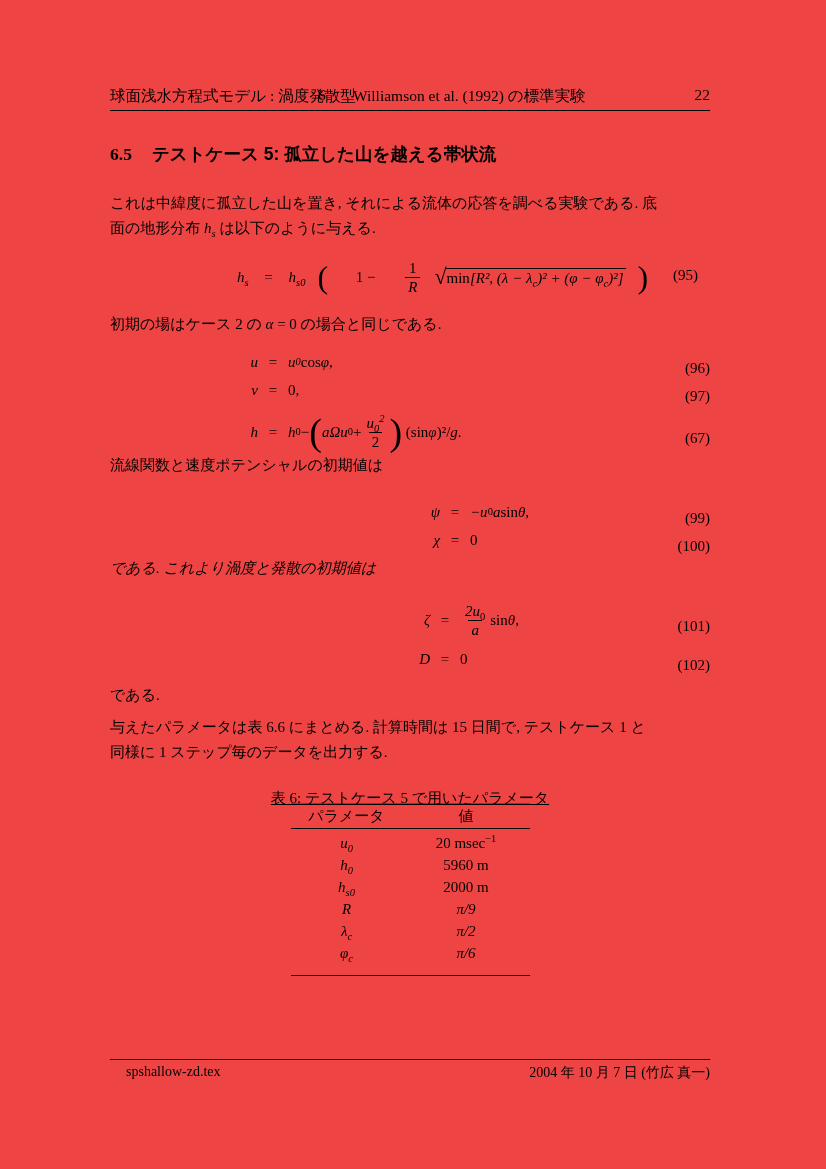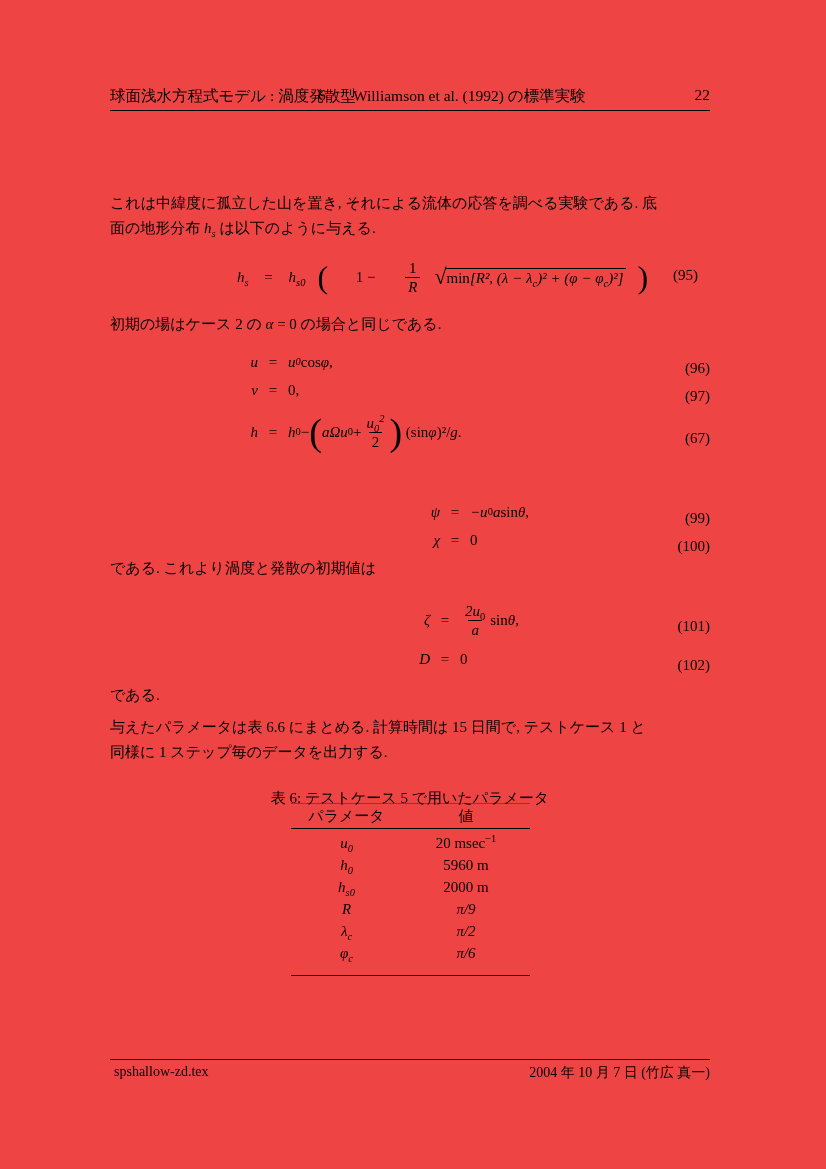--- a/index.html
+++ b/index.html
@@ -6,21 +6,21 @@
   .page{position:relative;width:826px;height:1169px;background:#ef4444;color:#000;
         font-family:"Liberation Serif","DejaVu Serif",serif;font-size:15px;overflow:hidden;}
   
   .hrule{position:absolute;height:1px;background:#000;left:110px;right:116px;}
   .header-line{position:absolute;left:110px;right:116px;top:86px;height:22px;font-size:15.5px;}
   .header-line .tleft{position:absolute;left:0;top:0;white-space:nowrap;}
   .header-line .ovl6{position:absolute;left:208px;top:0;}
   .header-line .ovlt{position:absolute;left:243px;top:0;white-space:nowrap;}
   .header-line .pgnum{position:absolute;right:0;top:0;}
   .footer-line{position:absolute;left:110px;right:116px;top:1064px;font-size:14px;}
-  .footer-line .fl{position:absolute;left:4px;top:0;}
+  .footer-line .fl{position:absolute;left:16px;top:0;}
   .footer-line .fr{position:absolute;right:0;top:0;white-space:nowrap;}
   
   .sec{position:absolute;left:110px;top:142px;font-weight:bold;font-size:17.5px;white-space:nowrap;}
   .sec .secno{font-family:"Liberation Serif","DejaVu Serif",serif;margin-right:20px;}
   .sec .sectitle{font-family:"Liberation Sans","DejaVu Sans",sans-serif;}
   
   .para{position:absolute;left:110px;width:610px;line-height:25px;font-size:15px;}
   .para .pline{display:block;white-space:nowrap;}
   
   .mi{font-style:italic;}
@@ -44,21 +44,21 @@
   .eqgroup .eq-lhs{text-align:right;align-self:center;}
   .eqgroup .eq-rel{text-align:center;align-self:center;}
   .eqgroup .eq-rhs{align-self:center;white-space:nowrap;display:flex;align-items:center;}
   .eqgroup .eq-fill{}
   .eqgroup .eq-num{text-align:right;align-self:center;margin-top:12px;}
   .g1{top:348px;grid-template-columns:148px 30px auto 1fr 42px;grid-template-rows:28px 28px 56px;}
   .g2{top:498px;grid-template-columns:330px 30px auto 1fr 42px;grid-template-rows:28px 28px;}
   .g3{top:595px;grid-template-columns:320px 30px auto 1fr 42px;grid-template-rows:50px 28px;}
   
   .tabwrap{position:absolute;left:110px;top:788px;width:600px;text-align:center;}
-  .tabcaption{position:relative;z-index:2;line-height:20px;white-space:nowrap;}
+  .tabcaption{position:relative;z-index:2;line-height:20px;white-space:nowrap;text-decoration:underline;}
   table.ptable{margin:-5px auto 0 auto;border-collapse:collapse;z-index:1;}
   table.ptable th,table.ptable td{font-weight:normal;font-size:15px;padding:0 6px;text-align:center;}
   table.ptable thead th{border-top:1px solid #be185d;border-bottom:1px solid #000;line-height:24px;}
   table.ptable td{line-height:22px;}
   table.ptable .c1{min-width:100px;}
   table.ptable .c2{min-width:115px;}
   table.ptable tbody tr:first-child td{padding-top:3px;}
   table.ptable tbody tr:last-child td{border-bottom:1px solid #000;padding-bottom:11px;}
 </style>
 </head>
@@ -67,20 +67,23 @@
 <div class="page">
 
   <div class="header-line">
     <span class="tleft">球面浅水方程式モデル : 渦度発散型</span>
     <span class="ovl6">6</span>
     <span class="ovlt">Williamson et al. (1992) の標準実験</span>
     <span class="pgnum">22</span>
   </div>
   <div class="hrule" style="top:110px;"></div>
 
+  <div class="sec">
+    <span class="secno">6.5</span><span class="sectitle">テストケース 5: 孤立した山を越える帯状流</span>
+  </div>
 
   <div class="para" style="top:191px;">
     <span class="pline">これは中緯度に孤立した山を置き, それによる流体の応答を調べる実験である. 底</span>
     <span class="pline"><span>面の地形分布 </span><span class="mi"><span>h</span><sub>s</sub></span><span> は以下のように与える.</span></span>
   </div>
 
   <div class="eq95">
     <div class="body">
       <span class="mi"><span>h</span><sub>s</sub></span>
       <span class="rm">&nbsp;=&nbsp;</span>
@@ -144,20 +147,23 @@
         <span class="rm">(sin </span>
         <span class="mi">φ</span>
         <span class="rm">)²/</span>
         <span class="mi">g</span>
         <span class="rm">.</span>
     </div>
     <div class="eq-fill"></div>
     <div class="eq-num">(67)</div>
   </div>
 
+  <div class="para" style="top:453px;">
+    <span class="pline">流線関数と速度ポテンシャルの初期値は</span>
+  </div>
 
   <div class="eqgroup g2">
     <div class="eq-lhs mi">ψ</div>
     <div class="eq-rel rm">=</div>
     <div class="eq-rhs">
         <span class="mi">−u</span>
         <sub class="rm">0</sub>
         <span class="mi">a</span>
         <span class="rm"> sin </span>
         <span class="mi">θ</span>
@@ -166,21 +172,21 @@
     <div class="eq-fill"></div>
     <div class="eq-num">(99)</div>
 
     <div class="eq-lhs mi">χ</div>
     <div class="eq-rel rm">=</div>
     <div class="eq-rhs rm">0</div>
     <div class="eq-fill"></div>
     <div class="eq-num">(100)</div>
   </div>
 
-  <div class="para" style="top:556px;">
+  <div class="para" style="top:556px;font-style:italic;">
     <span class="pline">である. これより渦度と発散の初期値は</span>
   </div>
 
   <div class="eqgroup g3">
     <div class="eq-lhs mi">ζ</div>
     <div class="eq-rel rm">=</div>
     <div class="eq-rhs">
         <span class="frac">
           <span class="fnum mi"><span>2u</span><sub class="rm">0</sub></span>
           <span class="fden mi">a</span>

